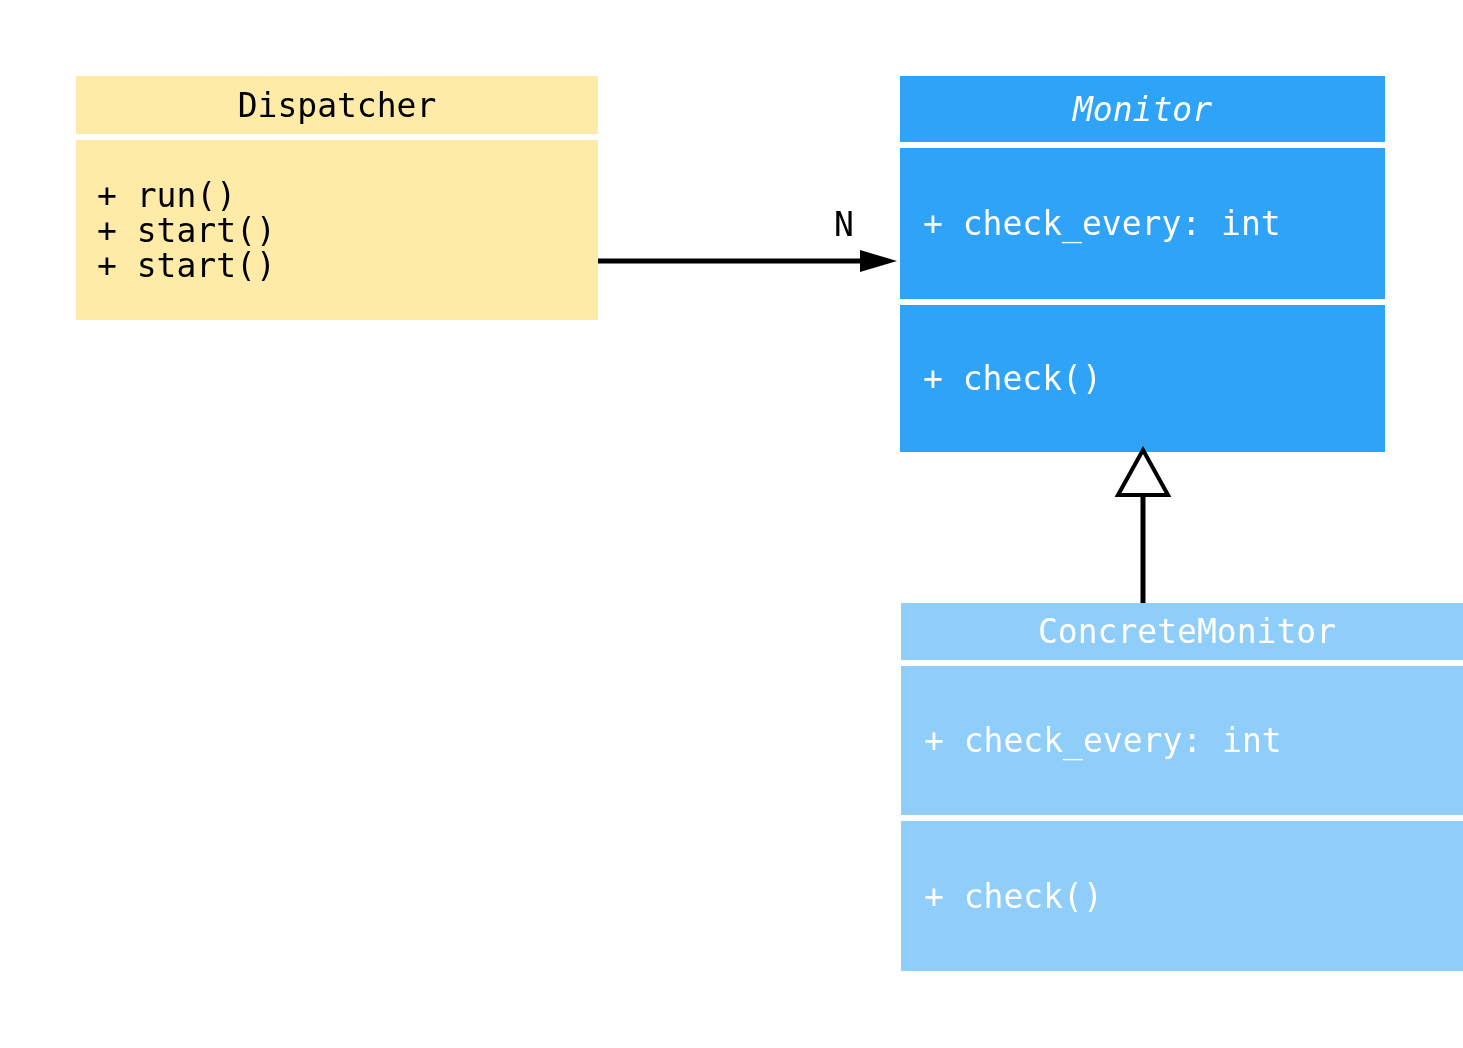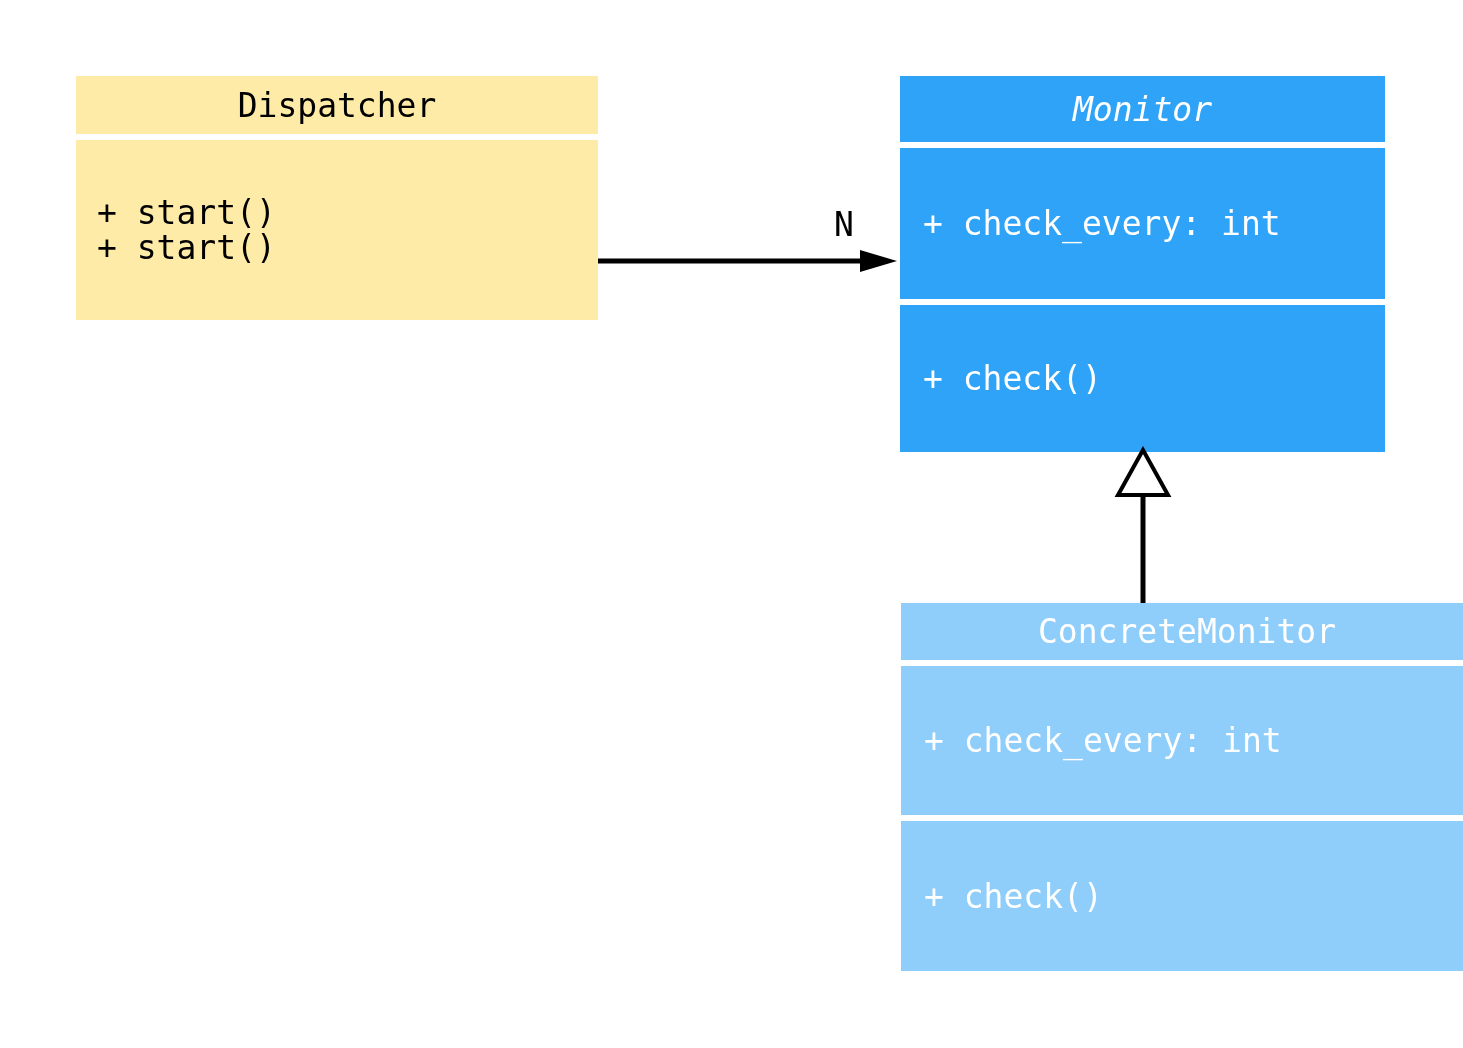--- a/index.html
+++ b/index.html
@@ -70,20 +70,21 @@
   }
 </style>
 </head>
 <body>
 
 <div class="canvas">
 
   <div class="uml-class c-dispatcher">
     <div class="row title">Dispatcher</div>
     <div class="row section methods">
+      <div>+ run()</div>
       <div>+ start()</div>
       <div>+ start()</div>
     </div>
   </div>
 
   <div class="uml-class c-monitor">
     <div class="row title">Monitor</div>
     <div class="row section attrs">
       <div>+ check_every: int</div>
     </div>

